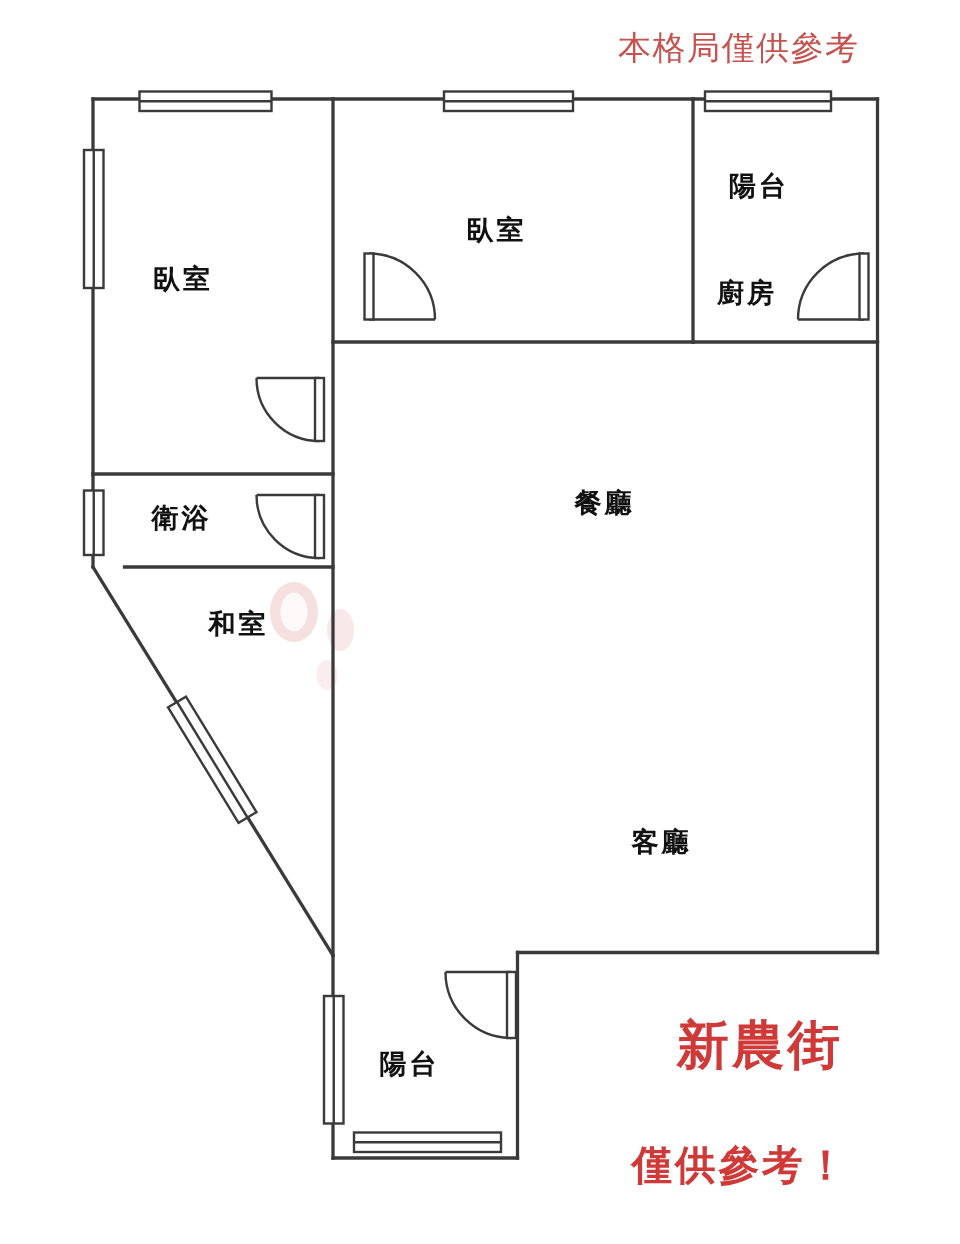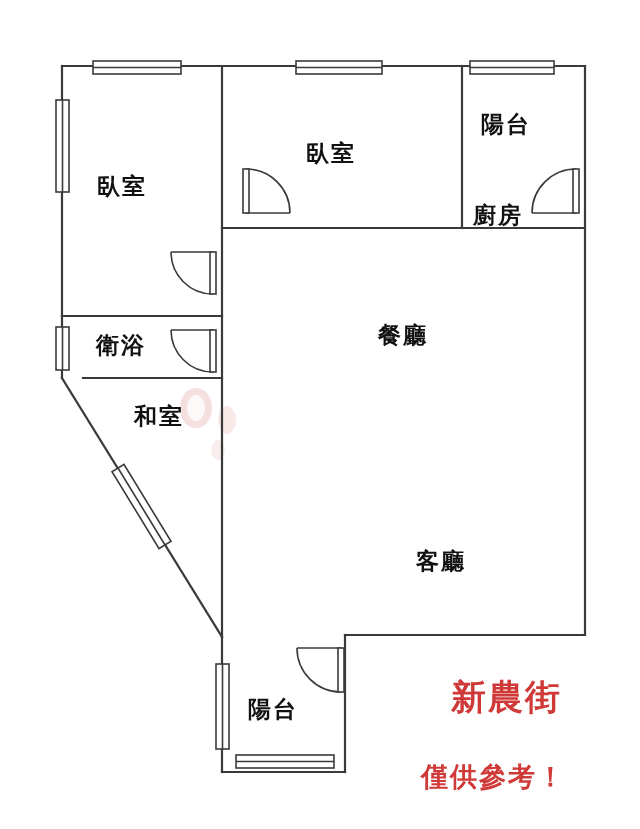--- a/index.html
+++ b/index.html
@@ -25,21 +25,21 @@
     position: absolute;
     left: 0; top: 0;
     width: 640px;
     height: 829px;
     display: block;
   }
   .room-label {
     position: absolute;
     color: #111111;
     font-weight: 700;
-    font-size: 23px;
+    font-size: 18px;
     letter-spacing: 2px;
     white-space: nowrap;
     text-align: right;
     transform: translate(-50%, -50%);
     font-family: "DejaVu Sans", "Liberation Sans", sans-serif;
   }
   .note-text {
     position: absolute;
     color: #c94040;
     white-space: nowrap;
@@ -169,26 +169,27 @@
           <line x1="341" y1="648" x2="297.0" y2="648.0"></line>
           <rect x="338" y="648" width="6" height="44" fill="#ffffff"></rect>
         </g>
       </g>
   </svg>
 
   <div id="room-labels">
       <div class="room-label" style="left: 122px; top: 186px;">臥室</div>
       <div class="room-label" style="left: 331px; top: 153px;">臥室</div>
       <div class="room-label" style="left: 506px; top: 124px;">陽台</div>
-      <div class="room-label" style="left: 498px; top: 195px; margin-top: 20px;">廚房</div>
+      <div class="room-label" style="left: 498px; top: 195px;">廚房</div>
       <div class="room-label" style="left: 403px; top: 291px; margin-top: 44px;">餐廳</div>
       <div class="room-label" style="left: 121px; top: 345px;">衛浴</div>
       <div class="room-label" style="left: 159px; top: 416px;">和室</div>
       <div class="room-label" style="left: 441px; top: 561px;">客廳</div>
       <div class="room-label" style="left: 273px; top: 709px;">陽台</div>
     </div>
 
+  <div class="note-text" id="note-top">本格局僅供參考</div>
 
   <div class="note-text" id="note-street">新農街</div>
 
   <div class="note-text" id="note-ref">僅供參考！</div>
 
 </div>
 
 </body></html>

